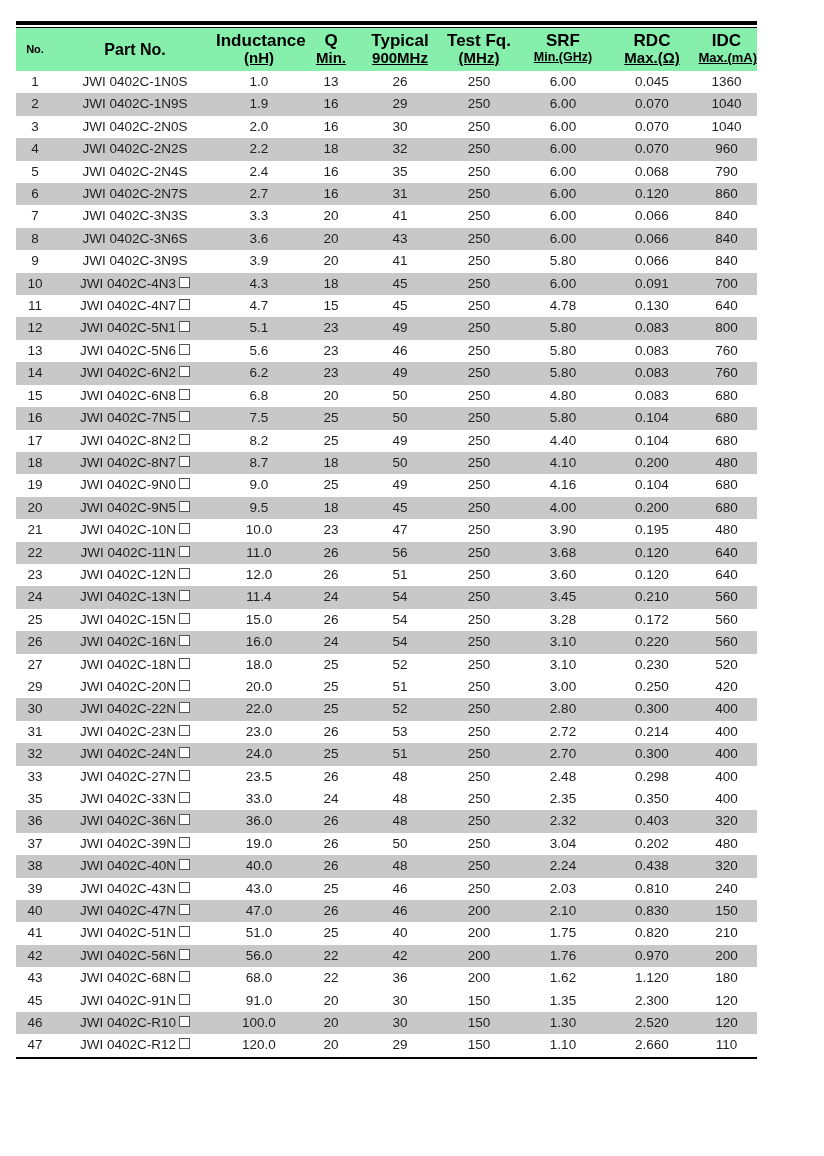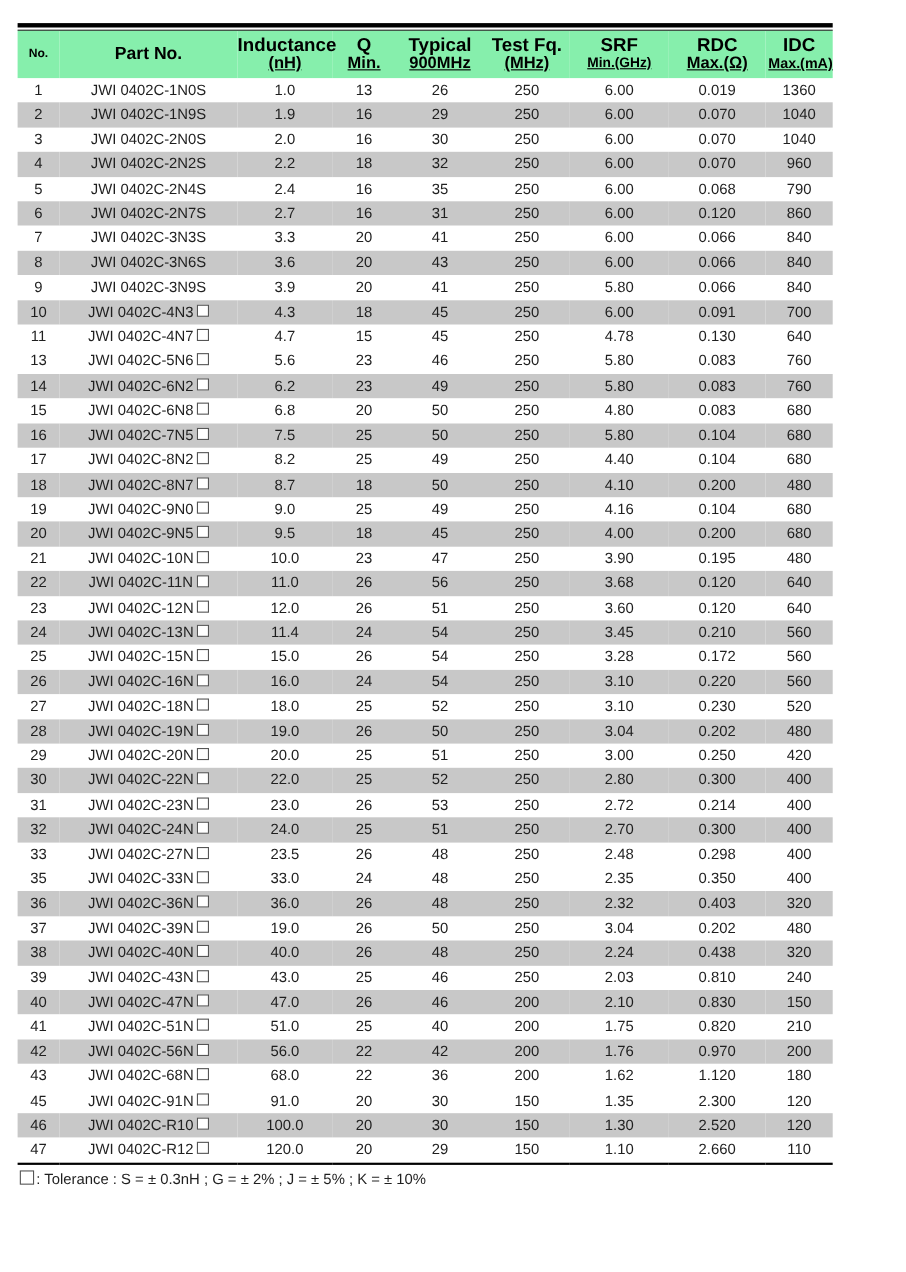--- a/index.html
+++ b/index.html
@@ -149,21 +149,21 @@
     </thead>
     <tbody>
         <tr>
           <td>1</td>
           <td>JWI 0402C-1N0S</td>
           <td>1.0</td>
           <td>13</td>
           <td>26</td>
           <td>250</td>
           <td>6.00</td>
-          <td>0.019</td>
+          <td>0.045</td>
           <td>1360</td>
         </tr>
         <tr class="alt">
           <td>2</td>
           <td>JWI 0402C-1N9S</td>
           <td>1.9</td>
           <td>16</td>
           <td>29</td>
           <td>250</td>
           <td>6.00</td>
@@ -262,20 +262,31 @@
           <td>11</td>
           <td>JWI 0402C-4N7<span class="tol-box"></span></td>
           <td>4.7</td>
           <td>15</td>
           <td>45</td>
           <td>250</td>
           <td>4.78</td>
           <td>0.130</td>
           <td>640</td>
         </tr>
+        <tr class="alt">
+          <td>12</td>
+          <td>JWI 0402C-5N1<span class="tol-box"></span></td>
+          <td>5.1</td>
+          <td>23</td>
+          <td>49</td>
+          <td>250</td>
+          <td>5.80</td>
+          <td>0.083</td>
+          <td>800</td>
+        </tr>
         <tr>
           <td>13</td>
           <td>JWI 0402C-5N6<span class="tol-box"></span></td>
           <td>5.6</td>
           <td>23</td>
           <td>46</td>
           <td>250</td>
           <td>5.80</td>
           <td>0.083</td>
           <td>760</td>
@@ -426,31 +437,20 @@
         <tr>
           <td>27</td>
           <td>JWI 0402C-18N<span class="tol-box"></span></td>
           <td>18.0</td>
           <td>25</td>
           <td>52</td>
           <td>250</td>
           <td>3.10</td>
           <td>0.230</td>
           <td>520</td>
-        </tr>
-        <tr class="alt">
-          <td>28</td>
-          <td>JWI 0402C-19N<span class="tol-box"></span></td>
-          <td>19.0</td>
-          <td>26</td>
-          <td>50</td>
-          <td>250</td>
-          <td>3.04</td>
-          <td>0.202</td>
-          <td>480</td>
         </tr>
         <tr>
           <td>29</td>
           <td>JWI 0402C-20N<span class="tol-box"></span></td>
           <td>20.0</td>
           <td>25</td>
           <td>51</td>
           <td>250</td>
           <td>3.00</td>
           <td>0.250</td>
@@ -628,14 +628,13 @@
           <td>20</td>
           <td>29</td>
           <td>150</td>
           <td>1.10</td>
           <td>2.660</td>
           <td>110</td>
         </tr>
       </tbody>
   </table>
 
-  <div class="footnote"><span class="tol-box"></span><span>: Tolerance : S = ± 0.3nH ; G = ± 2% ; J = ± 5% ; K = ± 10%</span></div>
 </div>
 
 </body></html>

